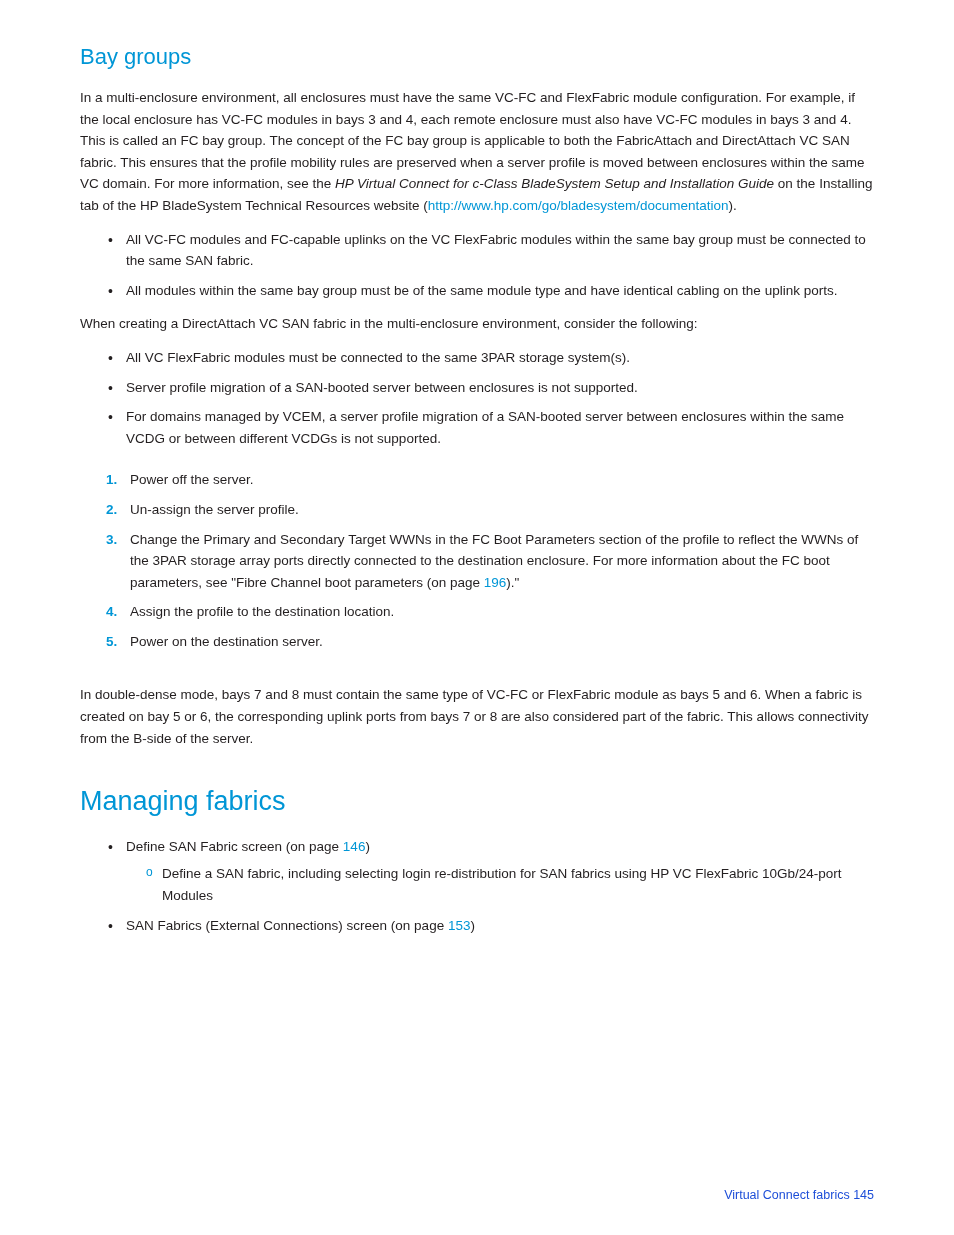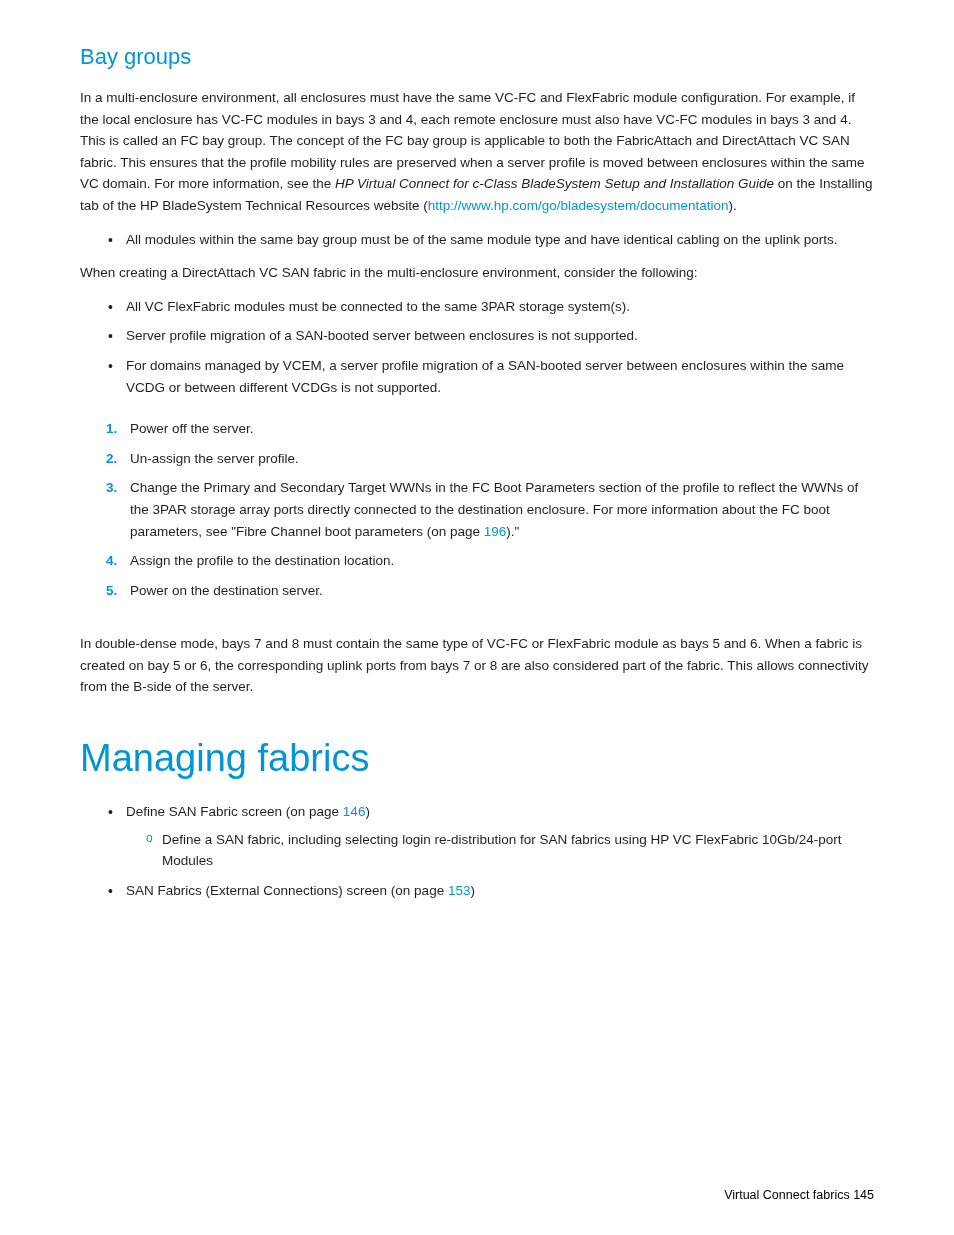--- a/index.html
+++ b/index.html
@@ -27,21 +27,21 @@
 
     h2.section-title {
       font-size: 22px;
       font-weight: normal;
       color: #0096d6;
       margin-bottom: 14px;
       font-family: Arial, Helvetica, sans-serif;
     }
 
     h1.major-title {
-      font-size: 38px;
+      font-size: 27px;
       font-weight: normal;
       color: #0096d6;
       margin-bottom: 14px;
       font-family: Arial, Helvetica, sans-serif;
     }
 
     .section {
       margin-bottom: 28px;
     }
 
@@ -132,21 +132,21 @@
       color: #0096d6;
       font-weight: bold;
       font-size: 13.5px;
     }
 
     .page-footer {
       position: absolute;
       bottom: 30px;
       right: 80px;
       font-size: 12.5px;
-      color: #000000;
+      color: #1d4ed8;
     }
 
     .divider-section {
       margin-top: 32px;
     }
   </style>
 </head>
 <body>
 
 <div class="page">
@@ -160,20 +160,21 @@
       enclosure must also have VC-FC modules in bays 3 and 4. This is called an FC bay group. The concept of the
       FC bay group is applicable to both the FabricAttach and DirectAttach VC SAN fabric. This ensures that the
       profile mobility rules are preserved when a server profile is moved between enclosures within the same VC
       domain. For more information, see the <em>HP Virtual Connect for c-Class BladeSystem Setup and Installation
       Guide</em> on the Installing tab of the HP BladeSystem Technical Resources website
       (<a href="#">http://www.hp.com/go/bladesystem/documentation</a>).
     </p>
 
 
     <ul class="bullet-list">
+      <li>All VC-FC modules and FC-capable uplinks on the VC FlexFabric modules within the same bay group must be connected to the same SAN fabric.</li>
       <li>All modules within the same bay group must be of the same module type and have identical cabling on the uplink ports.</li>
     </ul>
 
     <p class="body-text">
       When creating a DirectAttach VC SAN fabric in the multi-enclosure environment, consider the following:
     </p>
 
     <ul class="bullet-list">
       <li>All VC FlexFabric modules must be connected to the same 3PAR storage system(s).</li>
       <li>Server profile migration of a SAN-booted server between enclosures is not supported.</li>

